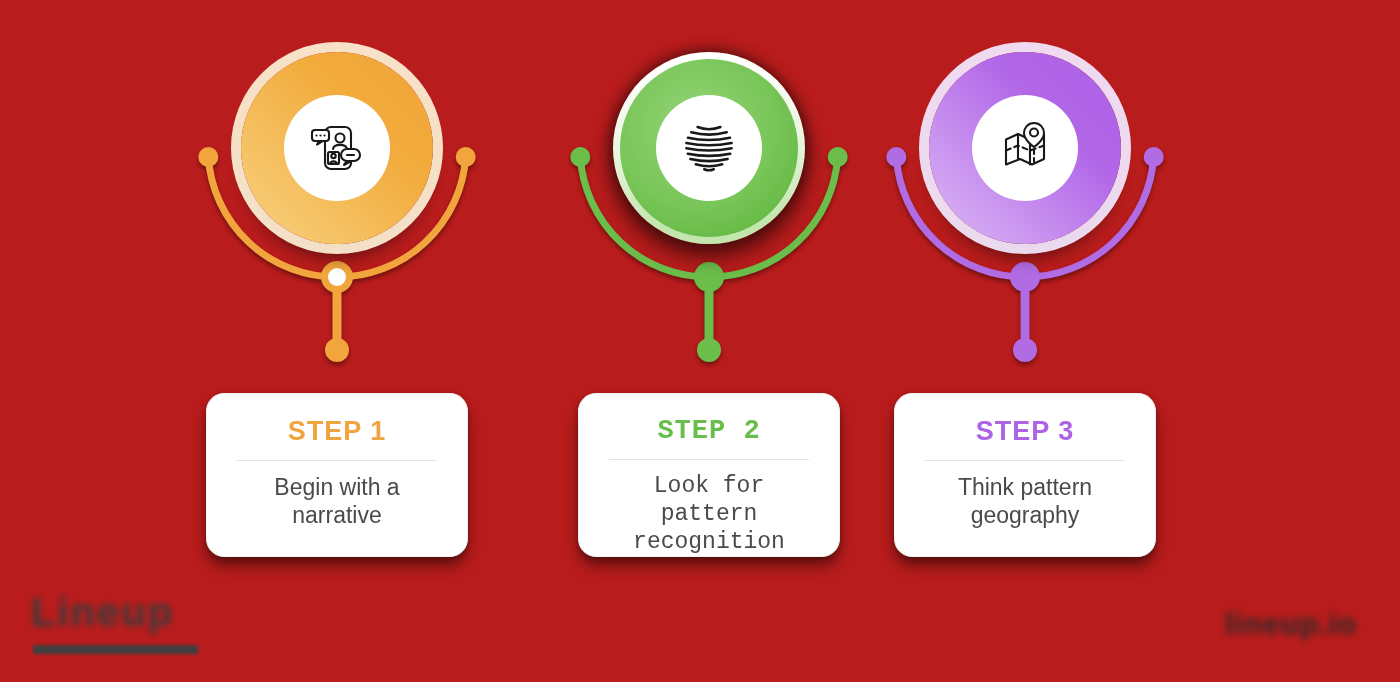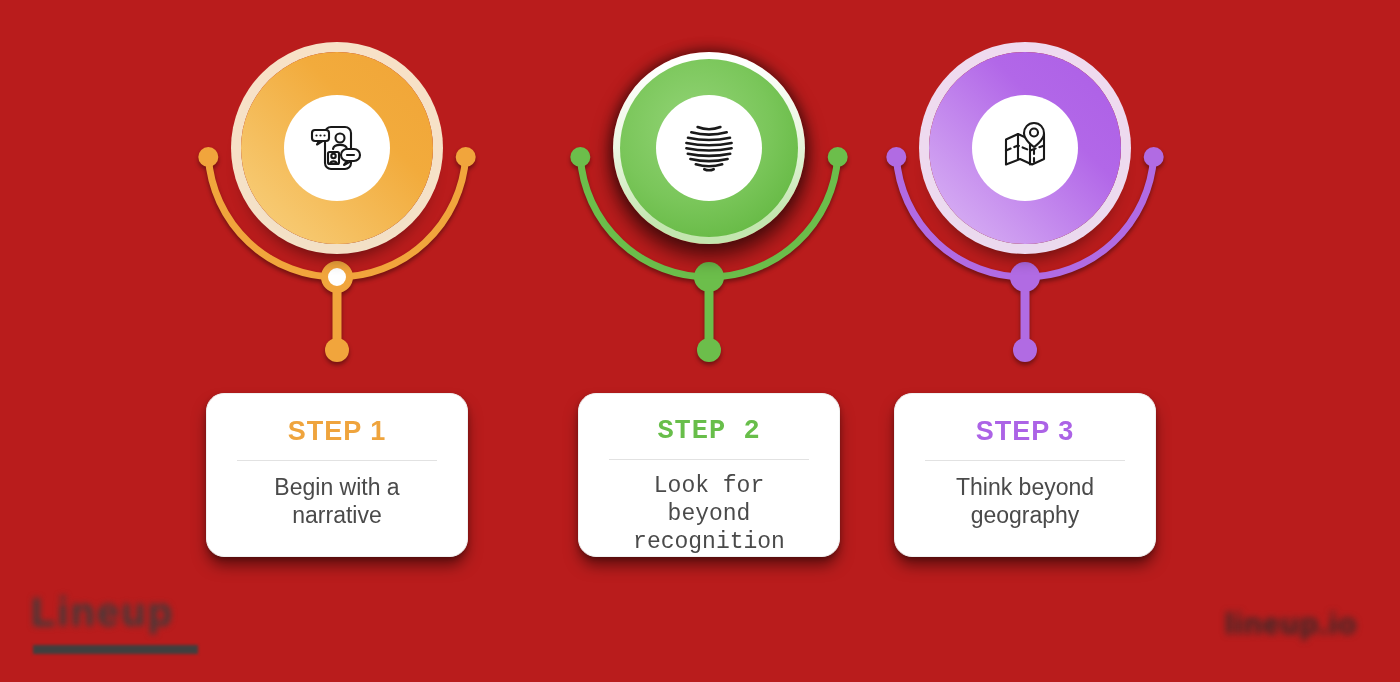--- a/index.html
+++ b/index.html
@@ -183,21 +183,21 @@
           <path d="M10.8 37.7 Q32 42 53.2 37.7"></path>
           <path d="M13.4 43 Q32 47.3 50.6 43"></path>
           <path d="M18.8 48.3 Q32 52.3 45.2 48.3"></path>
           <path d="M27.3 53.2 Q32 55.4 36.7 53.2"></path>
         </svg>
       </div>
     </div>
     <div class="card">
       <div class="card-title">STEP 2</div>
       <div class="divider"></div>
-      <div class="card-body">Look for beyond recognition</div>
+      <div class="card-body">Look for pattern recognition</div>
     </div>
   </div>
 
   <div class="step-col col-3">
     <svg class="connector" viewBox="0 0 280 232">
       <path class="stroke" stroke-width="7" d="M 11.3 19 A 129 129 0 0 0 268.7 19"></path>
       <circle class="dot" cx="11.3" cy="19" r="10"></circle>
       <circle class="dot" cx="268.7" cy="19" r="10"></circle>
       <line class="stroke" stroke-width="9" x1="140" y1="139" x2="140" y2="212"></line>
       <circle class="dot" cx="140" cy="212" r="12"></circle>
@@ -213,21 +213,21 @@
           <path d="M13 34.5 L25 29.5 L37 34.5 L51 29.5" stroke-dasharray="5 4"></path>
           <path d="M41 7 C34.8 7 31 12 31 17.2 C31 24 41 31 41 31 C41 31 51 24 51 17.2 C51 12 47.2 7 41 7 Z" fill="#ffffff"></path>
           <circle cx="41" cy="16.5" r="4" fill="#ffffff"></circle>
           <line x1="41" y1="34" x2="41" y2="46" stroke-dasharray="4 4"></line>
         </svg>
       </div>
     </div>
     <div class="card">
       <div class="card-title">STEP 3</div>
       <div class="divider"></div>
-      <div class="card-body">Think beyond geography</div>
+      <div class="card-body">Think pattern geography</div>
     </div>
   </div>
 
   <div class="logo-left">Lineup</div>
   <div class="logo-tagline-bar"></div>
   <div class="logo-right">lineup.io</div>
 
 </div>
 
 </body></html>

